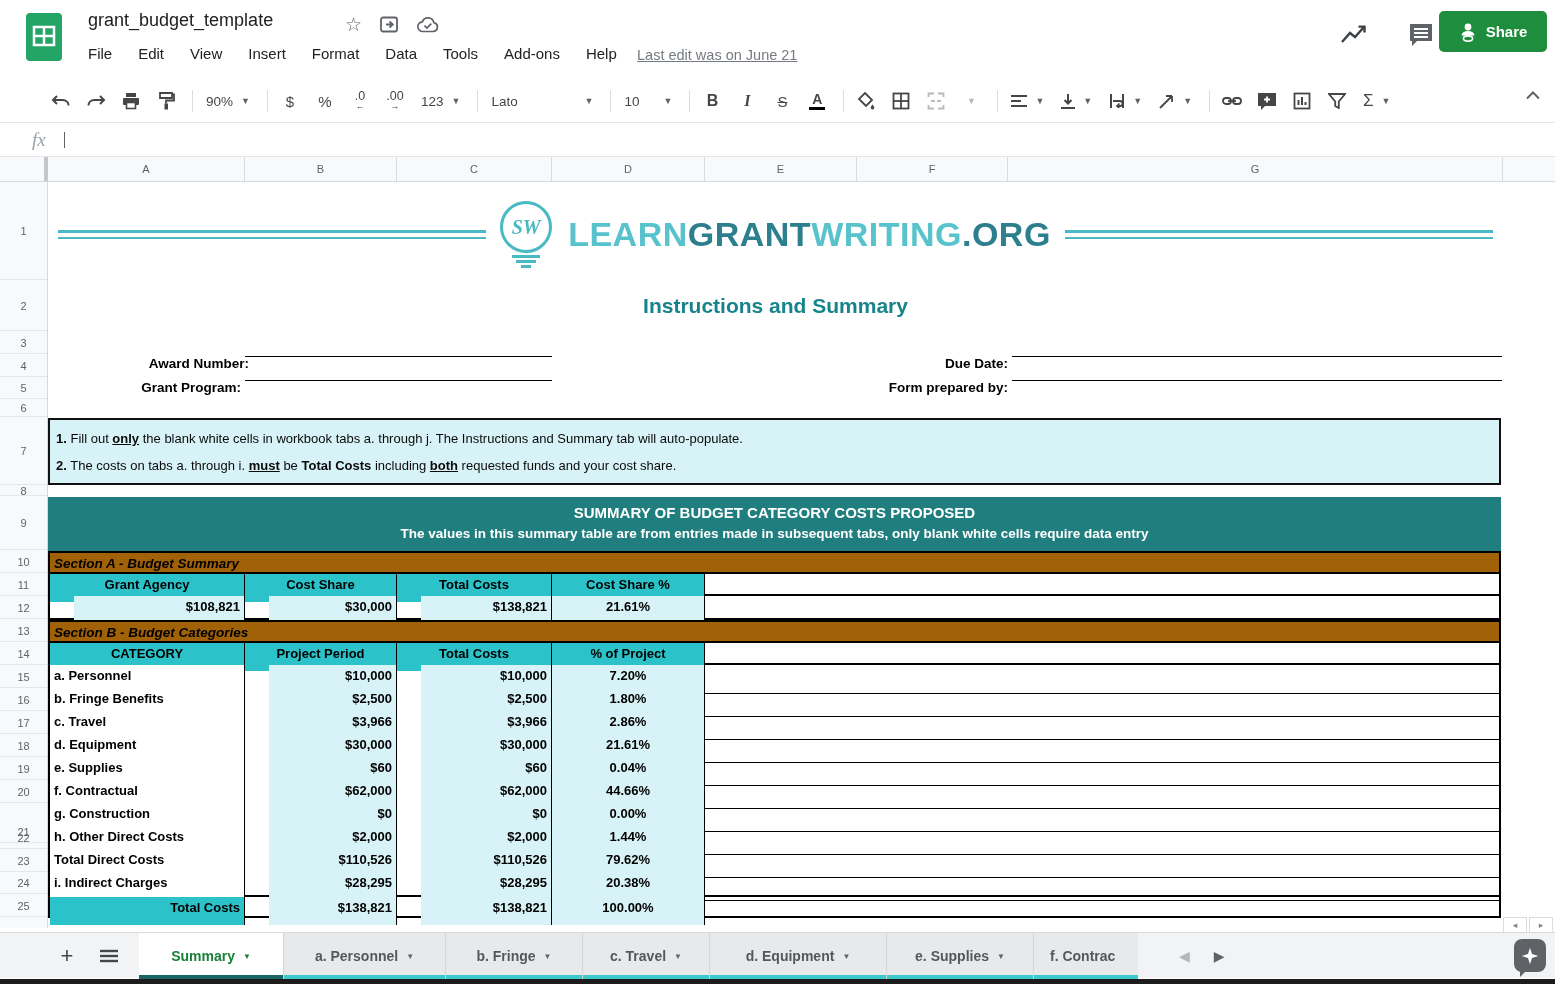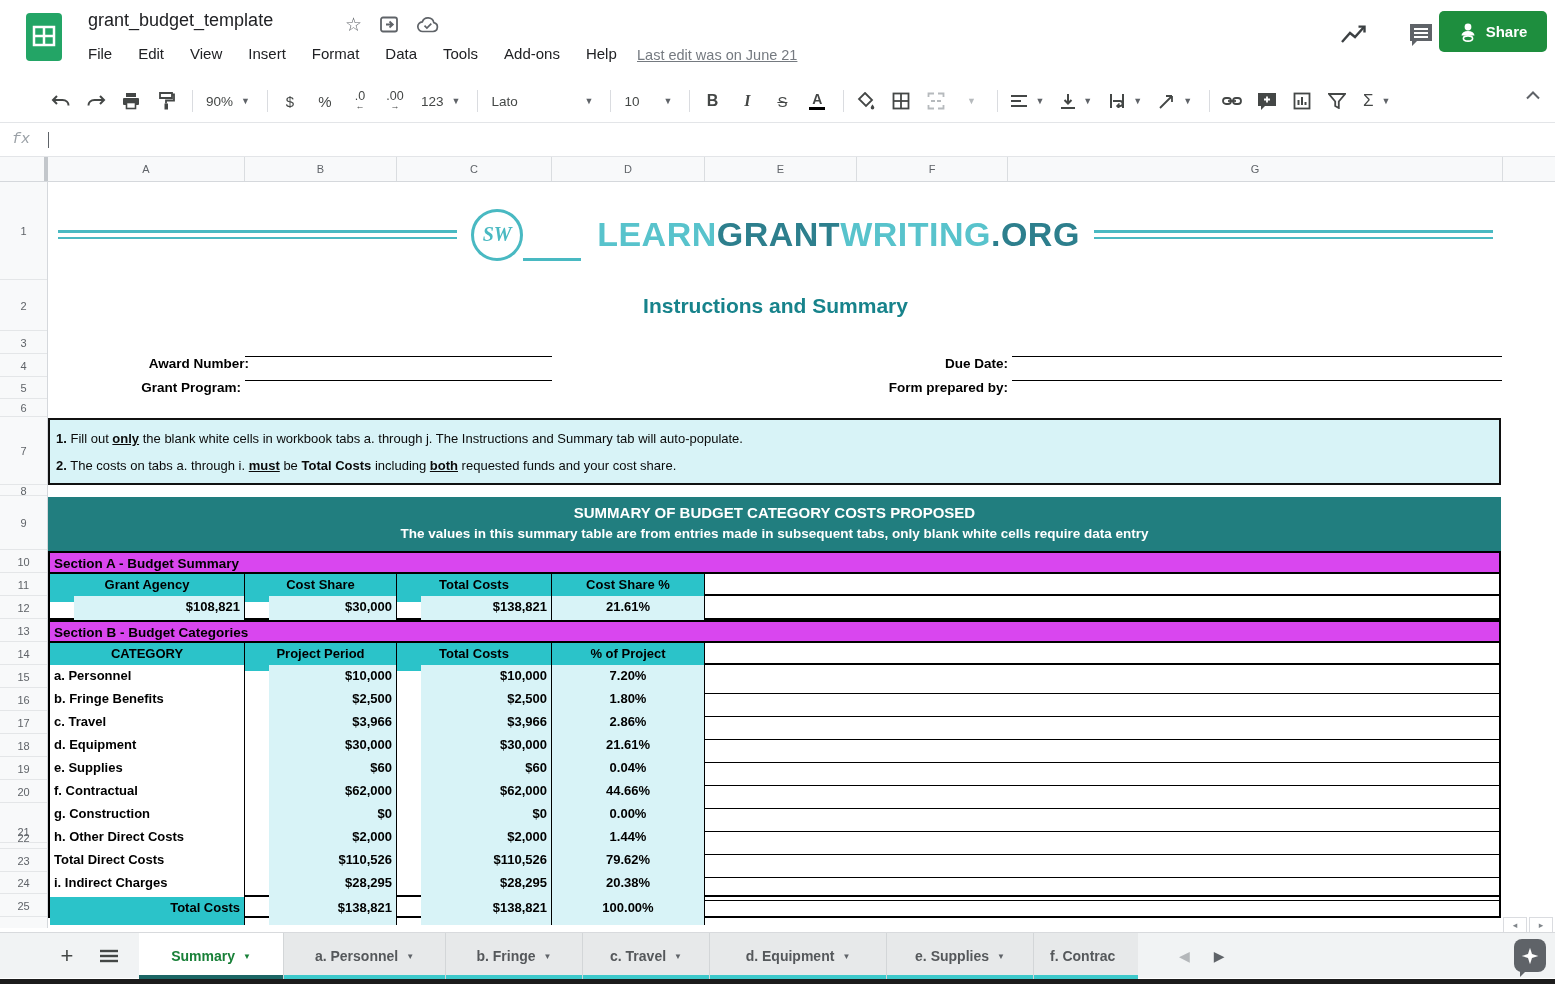--- a/index.html
+++ b/index.html
@@ -35,21 +35,21 @@
   .tcolorA .bar { width:16px; height:3px; background:#000; margin-top:1px; }
   .fontbox { width:110px; justify-content:space-between; }
   .dec { display:flex; flex-direction:column; align-items:center; font-size:12.5px; line-height:10px; }
   .dec .arr { font-size:9px; }
   .muted { color:#b6babd; }
   .collapse-btn { position:absolute; right:14px; top:90px; color:#5f6368; }
 
   
   .formula-bar { position:absolute; top:123px; left:0; right:0; height:34px; background:#fff;
     border-bottom:1px solid #e3e5e8; display:flex; align-items:center; }
-  .fx { font-family:Liberation Mono, monospace; font-style:italic; color:#9aa0a6; font-size:15px; margin-left:12px; }
+  .fx { font-family:Liberation Serif, serif; font-style:italic; color:#9aa0a6; font-size:19px; margin-left:32px; }
   .fcursor { width:1px; height:16px; background:#5f6368; margin-left:18px; }
 
   
   .colheaders { position:absolute; top:157px; left:0; width:1555px; height:25px; background:#f8f9fa;
     border-bottom:1px solid #d5d8dc; }
   .corner { position:absolute; left:0; top:0; width:48px; height:24px; background:#f8f9fa;
     border-right:4px solid #c3c7cb; }
   .col-h { position:absolute; top:0; height:24px; text-align:center; line-height:24px;
     font-size:11px; color:#5f6368; border-right:1px solid #dadde0; }
   .rowheaders { position:absolute; top:182px; left:0; width:48px; height:746px; background:#f8f9fa;
@@ -57,21 +57,21 @@
   .row-h { position:absolute; left:0; width:47px; text-align:center; font-size:11px; color:#5f6368;
     border-bottom:1px solid #e4e6e8; display:flex; align-items:center; justify-content:center; overflow:hidden; }
 
   
   .canvas { position:absolute; left:48px; top:182px; width:1455px; height:746px; background:#fff; overflow:hidden; }
 
   .logo-row { position:absolute; top:10px; left:0; width:100%; height:85px; display:flex; align-items:center; }
   .rule { flex:1; height:9px; border-top:3px solid #49b9c2; border-bottom:2px solid #49b9c2; }
   .rule.left { margin-left:10px; margin-right:14px; }
   .rule.right { margin-left:14px; margin-right:10px; }
-  .bulb-wrap { display:flex; align-items:flex-end; }
+  .bulb-wrap { display:flex; flex-direction:column; align-items:center; }
   .bulb { width:52px; height:52px; border:3px solid #49b9c2; border-radius:50%;
     display:flex; align-items:center; justify-content:center; color:#49b9c2;
     font-style:italic; font-weight:bold; font-size:20px; font-family:"Liberation Serif",serif; }
   .bulb-base { width:28px; height:3px; background:#49b9c2; margin-top:2px; }
   .bulb-base.b2 { width:20px; } .bulb-base.b3 { width:10px; }
   .brand { margin-left:16px; font-size:34px; font-weight:bold; letter-spacing:.5px; white-space:nowrap; }
   .br-light { color:#58c3cc; } .br-dark { color:#2d7f8d; }
 
   .subtitle { position:absolute; top:112px; left:0; width:100%; text-align:center;
     font-size:21px; font-weight:bold; color:#17838b; }
@@ -85,21 +85,21 @@
   .i1 { top:11px; } .i2 { top:38px; }
   .bld { font-weight:bold; } .bldu { font-weight:bold; text-decoration:underline; }
 
   .band { position:absolute; top:315px; left:0; width:1453px; height:54px; background:#217e7f; color:#fff; text-align:center; }
   .band .l1 { position:absolute; top:7px; width:100%; font-size:15px; font-weight:bold; }
   .band .l2 { position:absolute; top:29px; width:100%; font-size:13.5px; font-weight:bold; }
 
   .secA { position:absolute; top:369px; left:0; width:1453px; height:69px; border:2px solid #000; background:#fff; }
   .secB { position:absolute; top:438px; left:0; width:1453px; height:298px; border:2px solid #000; background:#fff; }
   .sec-title { height:21px; line-height:21px; padding-left:4px; font-size:13.5px; font-weight:bold;
-    border-bottom:2px solid #000; background:#d946ef; }
+    border-bottom:2px solid #000; background:#a16207;font-style:italic; }
   .hdr-row, .val-row, .b-row { display:grid; grid-template-columns:195px 152px 155px 153px 1fr; }
   .hdr-row { height:22px; border-bottom:2px solid #000; }
   .hdr-row .cell { background:#2bc3c9; font-weight:bold; text-align:center; }
   .val-row { height:22px; }
   .cell { font-size:13px; line-height:21px; border-right:1px solid #000; overflow:hidden; white-space:nowrap; }
   .cell:last-child { border-right:none;margin-top:28px; }
   .c-cyan { background:#d8f3f7; font-weight:bold; }
   .c-right { text-align:right; padding-right:4px;margin-left:24px; }
   .c-center { text-align:center; }
   .c-white { background:#fff; }

